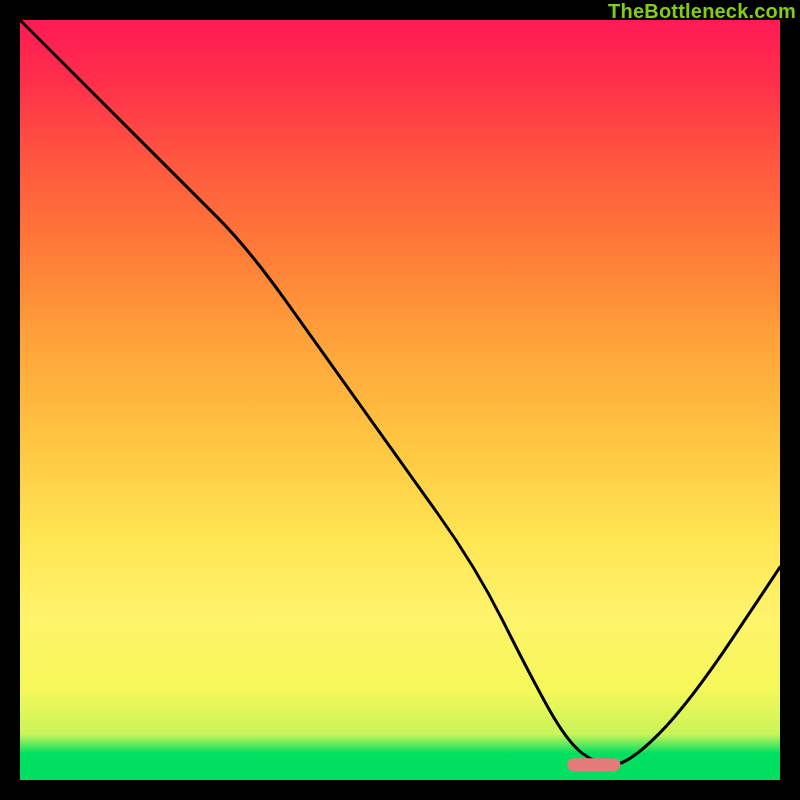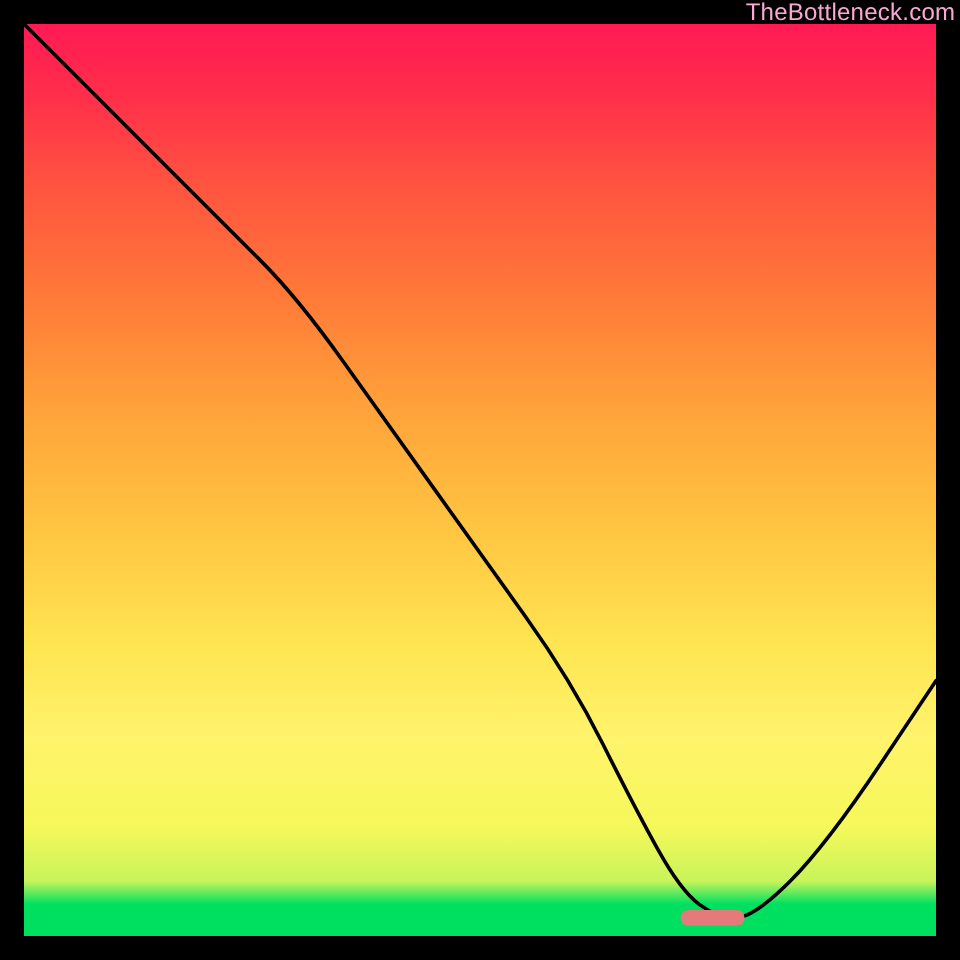--- a/index.html
+++ b/index.html
@@ -39,23 +39,23 @@
       #ff7a38 70%,
       #ff5540 82%,
       #ff2f4a 92%,
       #ff1a55 100%
     );
   }
   .watermark {
     position: absolute;
     top: 0px;
     right: 4px;
-    color: #f9a8d4;
+    color: #84cc16;
     font-size: 20px;
-    font-weight: 400;
+    font-weight: 700;
     letter-spacing: 0.2px;
     user-select: none;
   }
   svg.curve {
     position: absolute;
     left: 0;
     top: 0;
     width: 760px;
     height: 760px;
     overflow: visible;

